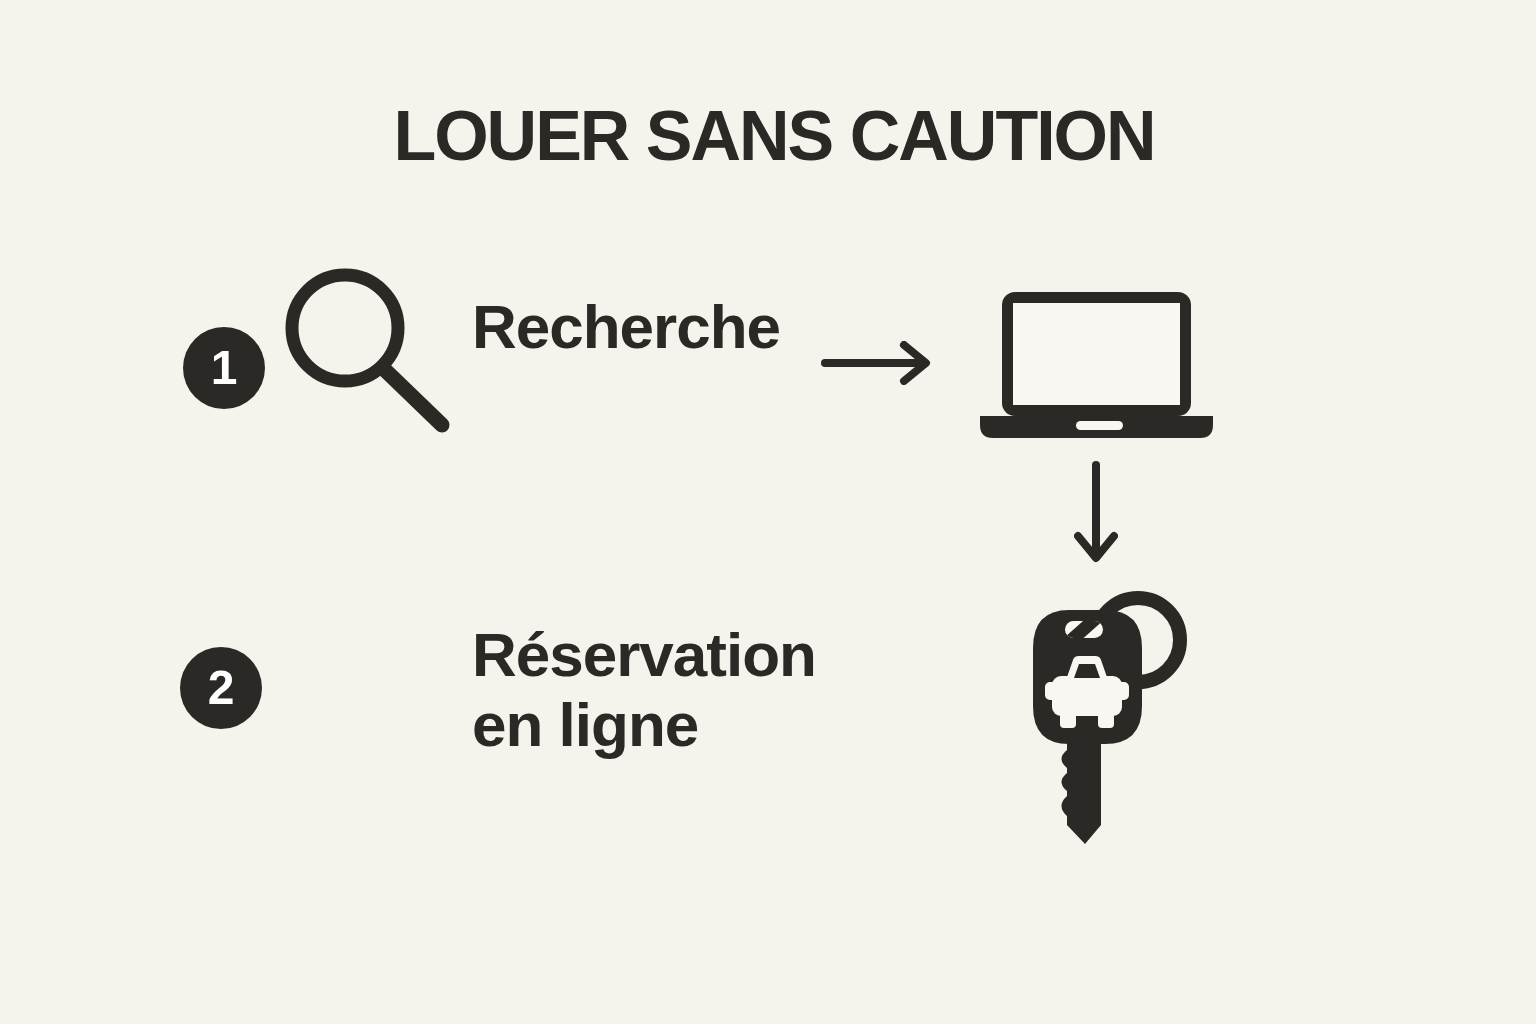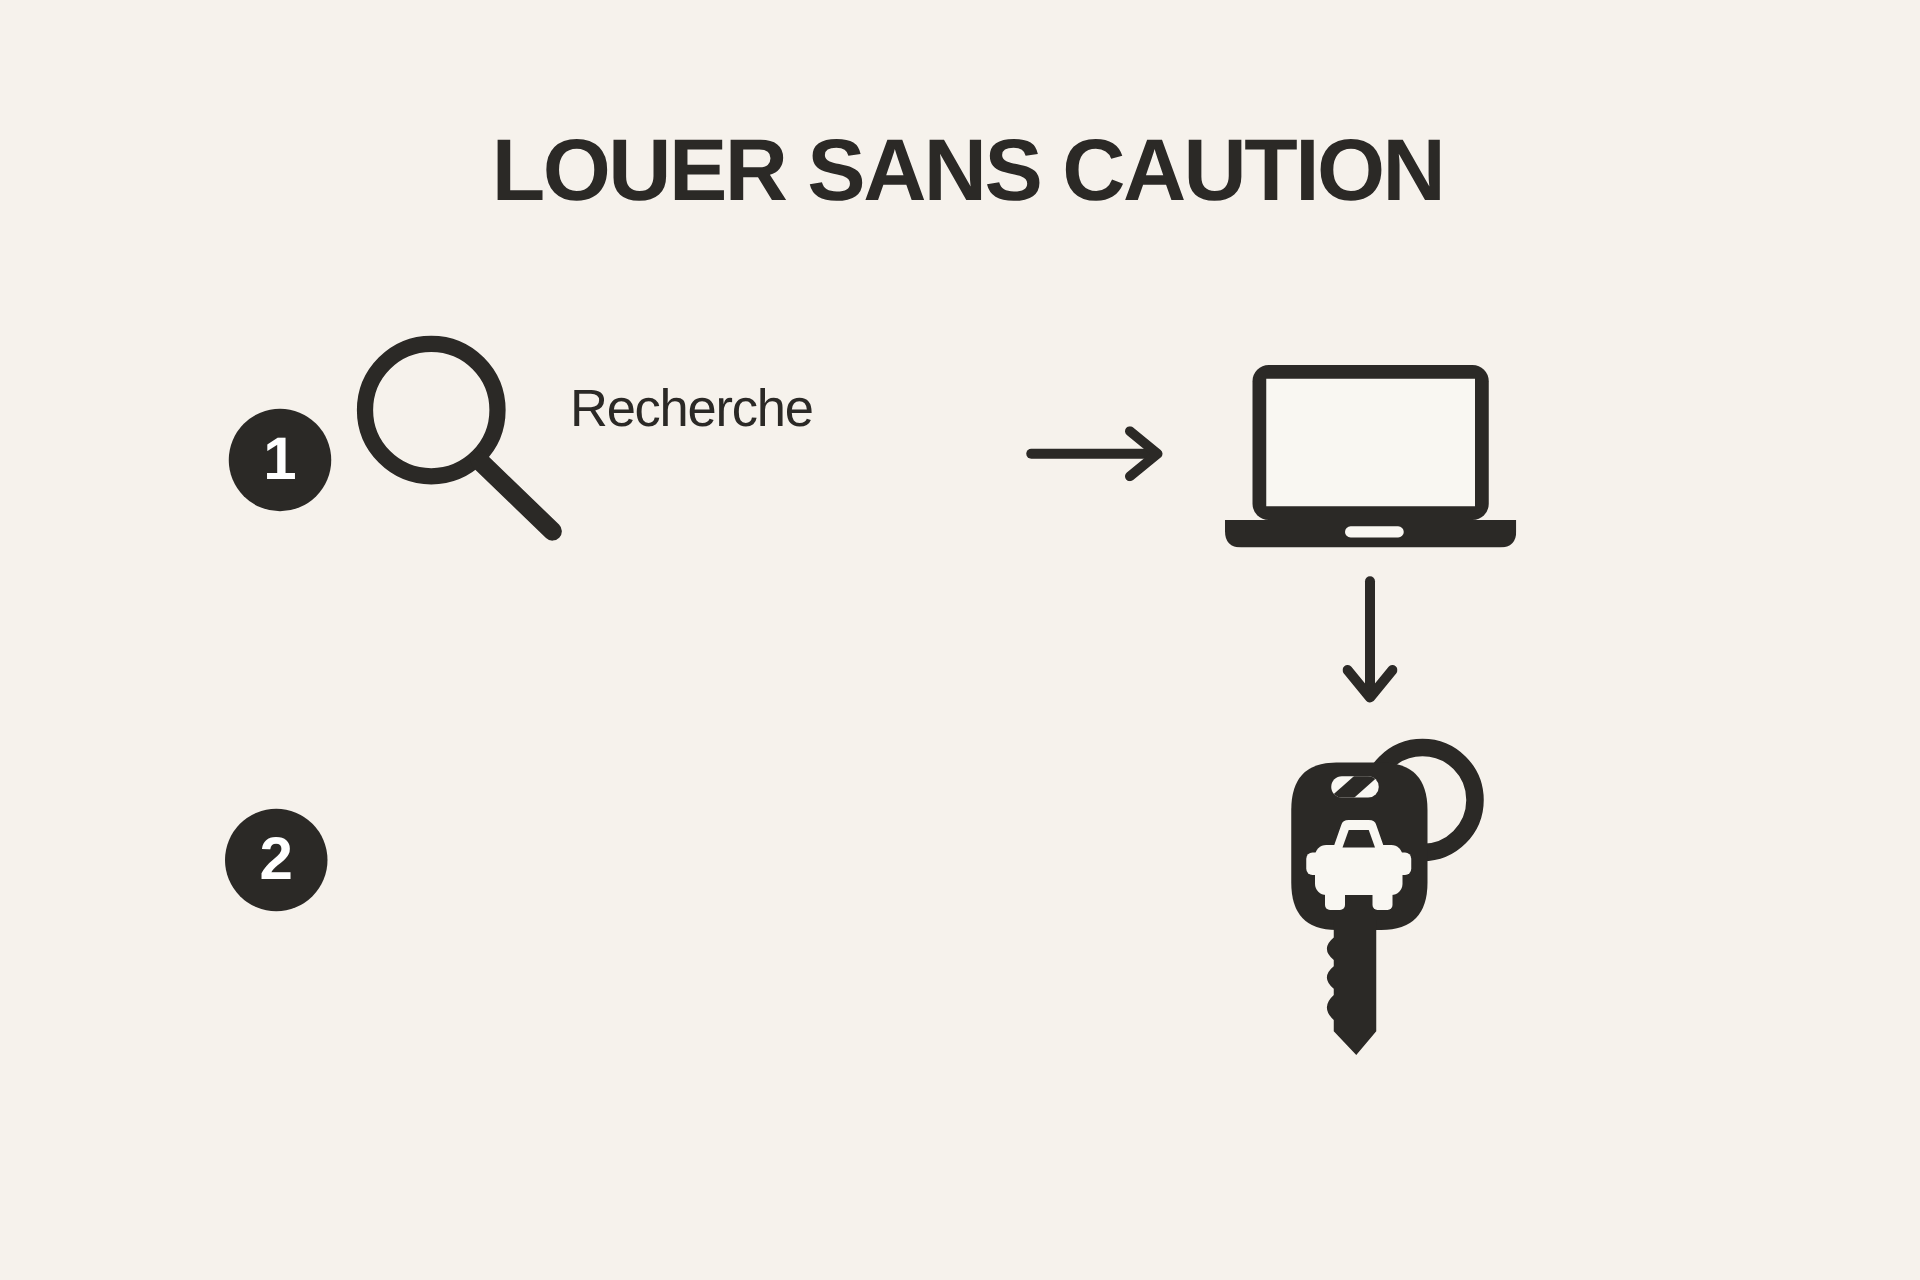--- a/index.html
+++ b/index.html
@@ -40,23 +40,23 @@
     color:var(--badge_text);
     font-size:48px;
     font-weight:700;
     line-height:1;
   }
   .badge-1{left:183px;top:327px;}
   .badge-2{left:180px;top:647px;}
 
   .step-label{
     position:absolute;
-    left:456px;
-    font-size:42px;
-    font-weight:400;
+    left:472px;
+    font-size:62px;
+    font-weight:700;
     line-height:70px;
     letter-spacing:-1px;
     color:var(--ink);
     white-space:nowrap;
   }
   .label-1{top:292px;}
   .label-2{top:620px;}
 
   .icon{position:absolute;}
   .icon-magnifier{left:280px;top:264px;}
@@ -112,20 +112,22 @@
       <line class="stroke" x1="22" y1="5" x2="22" y2="94" stroke-width="8" stroke-linecap="round"></line>
       <polyline class="stroke" points="4,76 22,98 40,76" stroke-width="8" stroke-linecap="round" stroke-linejoin="round"></polyline>
     </svg>
   </div>
 
   <div class="badge badge-2">
     <span>2</span>
   </div>
 
   <div class="step-label label-2">
+    <div>Réservation</div>
+    <div>en ligne</div>
   </div>
 
   <div class="icon icon-key">
     <svg width="160" height="262" viewBox="0 0 160 262">
       <defs>
         <clipPath id="slotclip">
           <rect x="35" y="33" width="38" height="17" rx="8.5"></rect>
         </clipPath>
       </defs>
 

